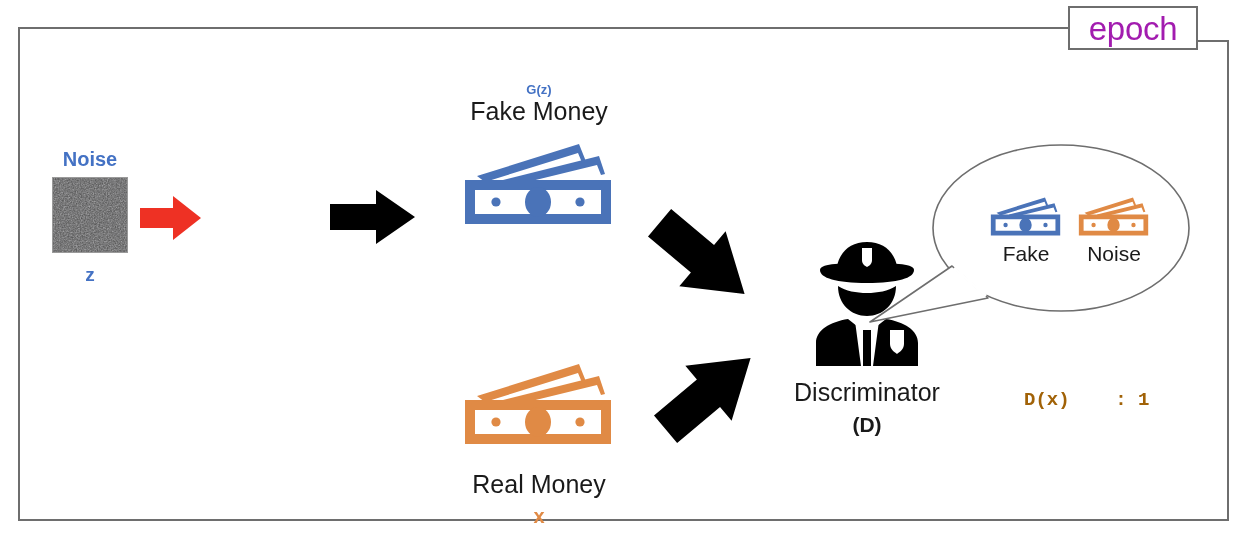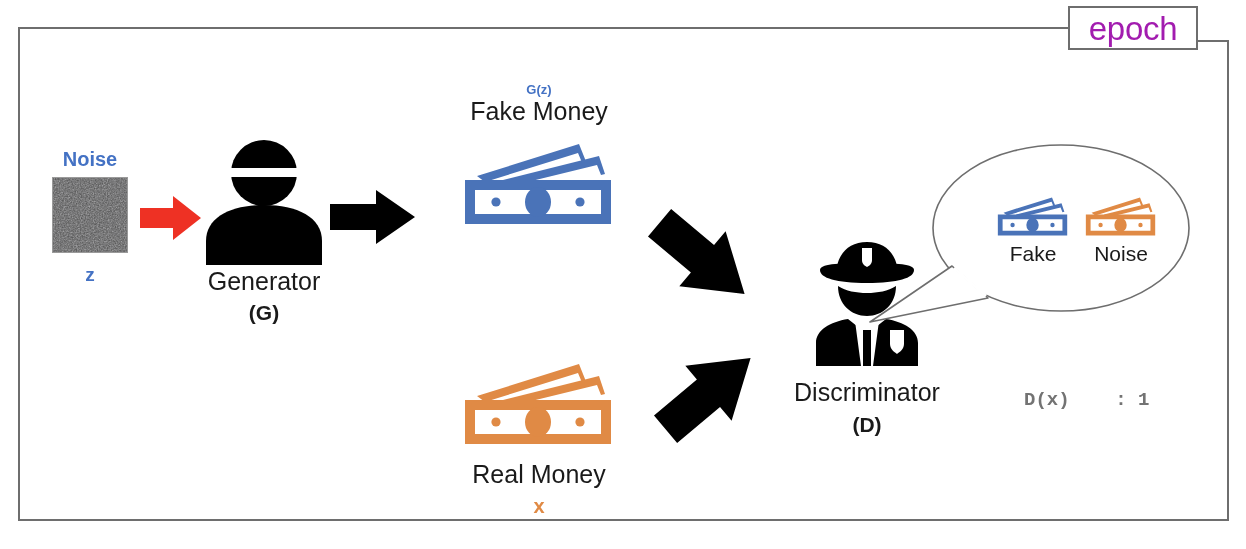--- a/index.html
+++ b/index.html
@@ -117,21 +117,21 @@
 
   
   #fake-group { left: 424px; top: 82px; width: 230px; }
   #fake-gz { font-size: 13px; }
   #fake-title { margin-bottom: 10px; }
   #fake-icon { width: 160px; height: 90px; margin: 0 auto; display: block; }
 
   
   #real-group { left: 424px; top: 356px; width: 230px; }
   #real-icon { width: 160px; height: 90px; margin: 0 auto; display: block; }
-  #real-title { margin-top: 14px; }
+  #real-title { margin-top: 24px; }
   #real-x { font-size: 20px; margin-top: 6px; }
 
   
   #discriminator-group { left: 742px; top: 238px; width: 250px; }
   #discriminator-icon { width: 130px; height: 130px; margin: 0 auto; display: block; }
   #discriminator-group .cap-label { margin-top: 10px; }
   #discriminator-group .cap-sub { margin-top: 6px; }
 
   
   #arrow-noise-gen { position: absolute; left: 140px; top: 194px; width: 62px; height: 48px; }
@@ -143,42 +143,42 @@
   #speech-bubble {
     position: absolute;
     left: 866px; top: 140px;
     width: 330px; height: 192px;
   }
   #bubble-content {
     position: absolute;
     left: 975px; top: 192px;
     width: 190px;
     display: flex;
-    justify-content: flex-end;
+    justify-content: center;
   }
   .bubble-item { text-align: center; width: 88px; }
   .bubble-item svg { display: block; margin: 0 auto; width: 76px; height: 46px; }
   .bubble-item .bubble-caption {
     font-size: 21px;
     color: #1a1a1a;
     margin-top: 4px;
   }
 
   
   #scores {
     position: absolute;
     left: 1024px; top: 337px;
     font-family: "Liberation Mono", monospace;
     font-size: 19px;
     font-weight: bold;
     line-height: 1.35;
     white-space: pre;
   }
   #score-fake { color: #4472c4; }
-  #score-real { color: #737373; }
+  #score-real { color: #a16207; }
 </style>
 </head>
 <body>
 
 <div id="stage">
 
   <div id="frame-top-left"></div>
   <div id="frame-top-right"></div>
   <div id="frame-left"></div>
   <div id="frame-bottom"></div>
@@ -209,29 +209,20 @@
     </div>
     <div class="tag-blue" id="noise-z">z</div>
   </div>
 
   <div id="arrow-noise-gen">
     <svg viewBox="0 0 62 48" width="62" height="48">
       <path d="M0,14 L33,14 L33,2 L61,24 L33,46 L33,34 L0,34 Z" fill="#ee3124"></path>
     </svg>
   </div>
 
-  <div class="node" id="generator-group">
-    <svg id="generator-icon" viewBox="0 0 132 128">
-      <circle cx="66" cy="36" r="33" fill="#000000"></circle>
-      <rect x="28" y="31" width="76" height="9" fill="#ffffff"></rect>
-      <path d="M8,128 L8,104 C8,80 33,68 66,68 C99,68 124,80 124,104 L124,128 Z" fill="#000000"></path>
-    </svg>
-    <div class="cap-label">Generator</div>
-    <div class="cap-sub">(G)</div>
-  </div>
 
   <div id="arrow-gen-fake">
     <svg viewBox="0 0 86 58" width="86" height="58">
       <path d="M0,16 L46,16 L46,2 L85,29 L46,56 L46,42 L0,42 Z" fill="#000000"></path>
     </svg>
   </div>
 
   <div class="node" id="fake-group">
     <div class="tag-blue" id="fake-gz">G(z)</div>
     <div class="cap-label" id="fake-title">Fake Money</div>

